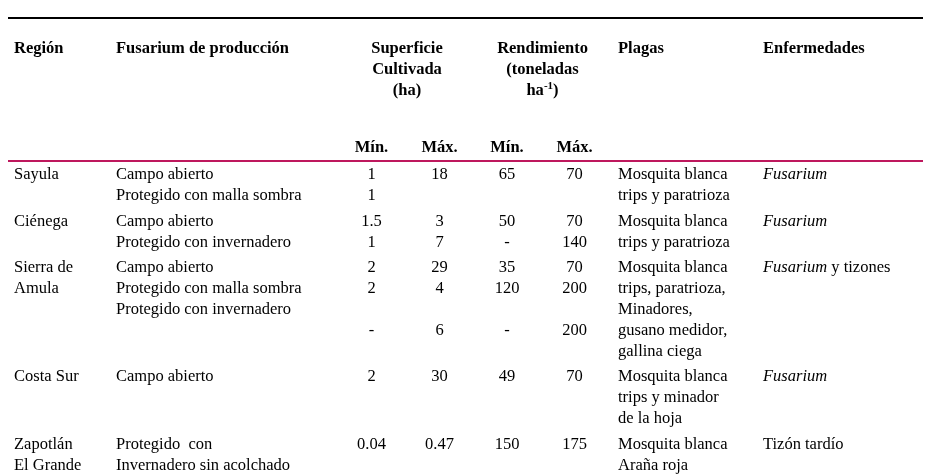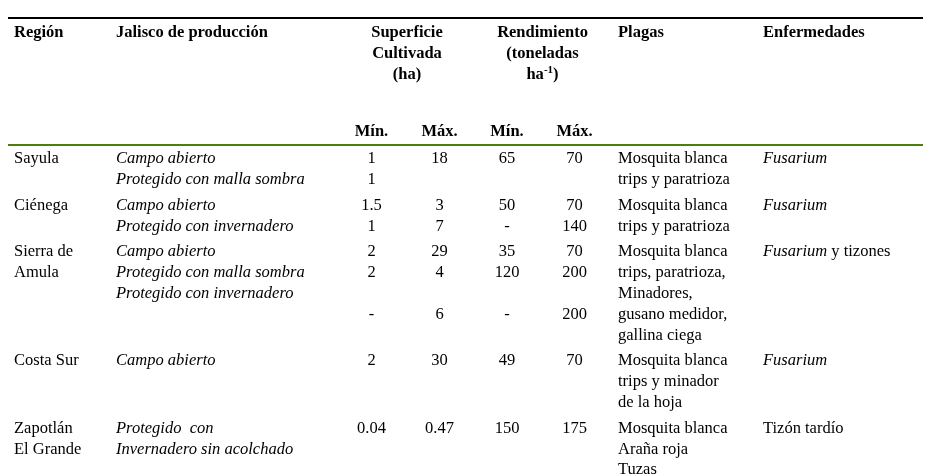--- a/index.html
+++ b/index.html
@@ -24,24 +24,24 @@
   }
   table.prod {
     border-collapse: collapse;
     table-layout: fixed;
     width: 915px;
     margin: 17px 0 0 8px;
     border-top: 2px solid #000;
     border-bottom: 2px solid #000;
   }
   thead th {
-    border-bottom: 2px solid #4d7c0f;
+    border-bottom: 2px solid #be185d;
     font-weight: bold;
     vertical-align: top;
-    padding: 3px 0 2px 0;
+    padding: 19px 0 2px 0;
     text-align: center;
   }
   thead th.h-left { text-align: left; }
   thead th.h-region { padding-left: 6px; }
   thead th.h-sistema { padding-left: 15px; }
   thead th.h-plagas, thead th.h-enfermedades { padding-left: 8px; margin-top: 48px; }
   .minmax-row { display: flex; }
   .mm { display: inline-block; text-align: center; margin-top: 37px; }
   .mm-sa { width: 65px; }
   .mm-sb { width: 71px; }
@@ -50,21 +50,21 @@
   sup.neg {
     font-size: 11px;
     line-height: 0;
     vertical-align: 6px;
   }
   tbody td {
     vertical-align: top;
     padding: 2px 0 3px 0;
   }
   td.col-region { padding-left: 6px; }
-  td.col-sistema { padding-left: 15px; font-style: italic; }
+  td.col-sistema { padding-left: 15px; }
   td.col-plagas { padding-left: 8px; margin-left: 16px; }
   td.col-enfermedades { padding-left: 8px; }
   td.col-sup_min, td.col-sup_max, td.col-rend_min, td.col-rend_max { text-align: center; }
   .line { white-space: pre-wrap; }
   .italic { font-style: italic; }
 </style>
 </head>
 <body>
 
 <div class="doc">
@@ -76,21 +76,21 @@
       <col style="width:65px">
       <col style="width:71px">
       <col style="width:64px">
       <col style="width:71px">
       <col style="width:145px">
       <col style="width:168px">
     </colgroup>
     <thead>
       <tr>
         <th class="h-left h-region">Región</th>
-        <th class="h-left h-sistema">Jalisco de producción</th>
+        <th class="h-left h-sistema">Fusarium de producción</th>
         <th colspan="2">
           <div class="line">Superficie</div>
           <div class="line">Cultivada</div>
           <div class="line">(ha)</div>
           <div class="minmax-row">
             <span class="mm mm-sa">Mín.</span>
             <span class="mm mm-sb">Máx.</span>
           </div>
         </th>
         <th colspan="2">

